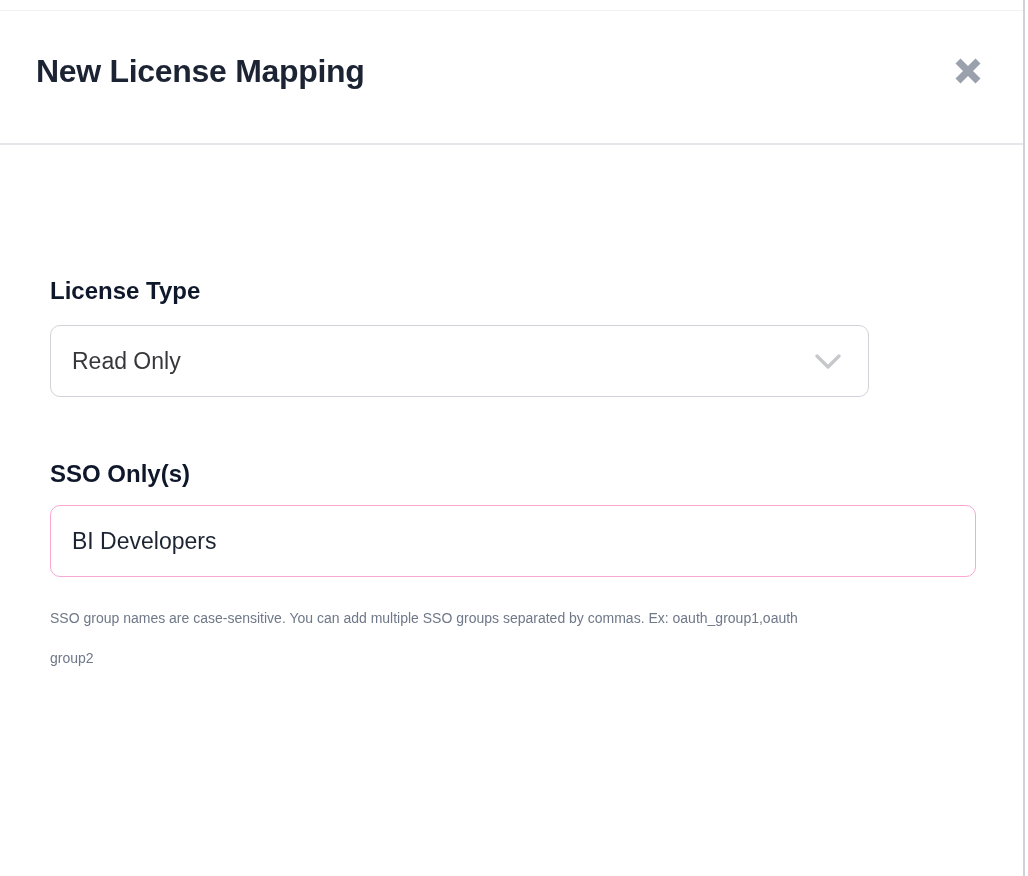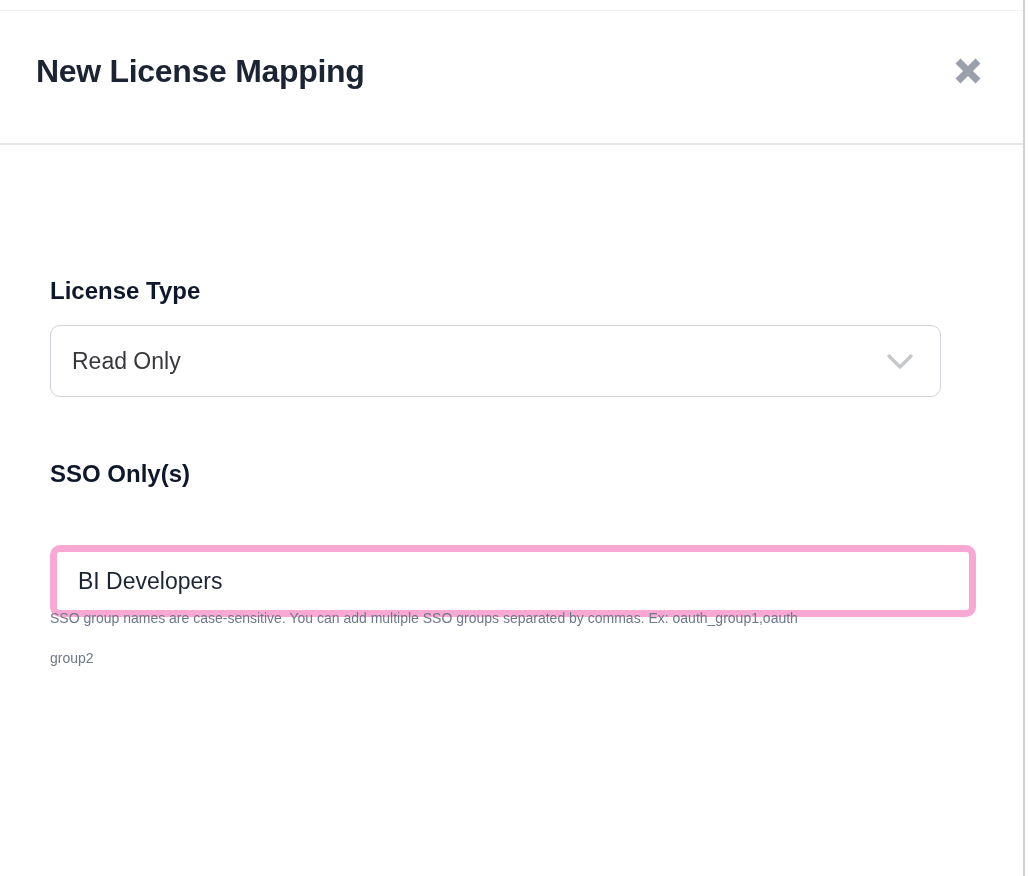--- a/index.html
+++ b/index.html
@@ -59,37 +59,36 @@
 
   .field-label {
     position: absolute; left: 50px;
     font-size: 24px; line-height: 26px; font-weight: 700;
     color: #0f172a; white-space: nowrap;
   }
   .label-license { top: 267px; }
   .label-sso     { top: 450px; }
 
   .select-control {
-    position: absolute; left: 50px; top: 314px; width: 891px; height: 72px;
+    position: absolute; left: 50px; top: 314px; width: 819px; height: 72px;
     background: #ffffff; border: 1px solid #d2d3d8; border-radius: 10px;
     display: flex; align-items: center; justify-content: space-between;
     padding: 0 26px 0 21px; cursor: pointer;
   }
   .select-value {
     font-size: 23px; color: #37373b; white-space: nowrap;
   }
   .chevron { flex: 0 0 auto; }
 
   .text-input {
     position: absolute; left: 50px; top: 494px; width: 926px; height: 72px;
-    background: #ffffff; border: 7px solid #f9a8d4; border-radius: 10px;
+    background: #ffffff; border: 1px solid #f9a8d4; border-radius: 10px;
     padding: 0 21px; font-size: 23px; color: #1c2433;
     font-family: "Liberation Sans", "DejaVu Sans", sans-serif;
     outline: none;
-    margin-top: 40px;
   }
 
   .help-text {
     position: absolute; left: 50px; top: 587px; width: 792px;
     font-size: 14px; line-height: 40px; font-weight: 400;
     color: #6f7888;
   }
 </style>
 </head>
 <body>

